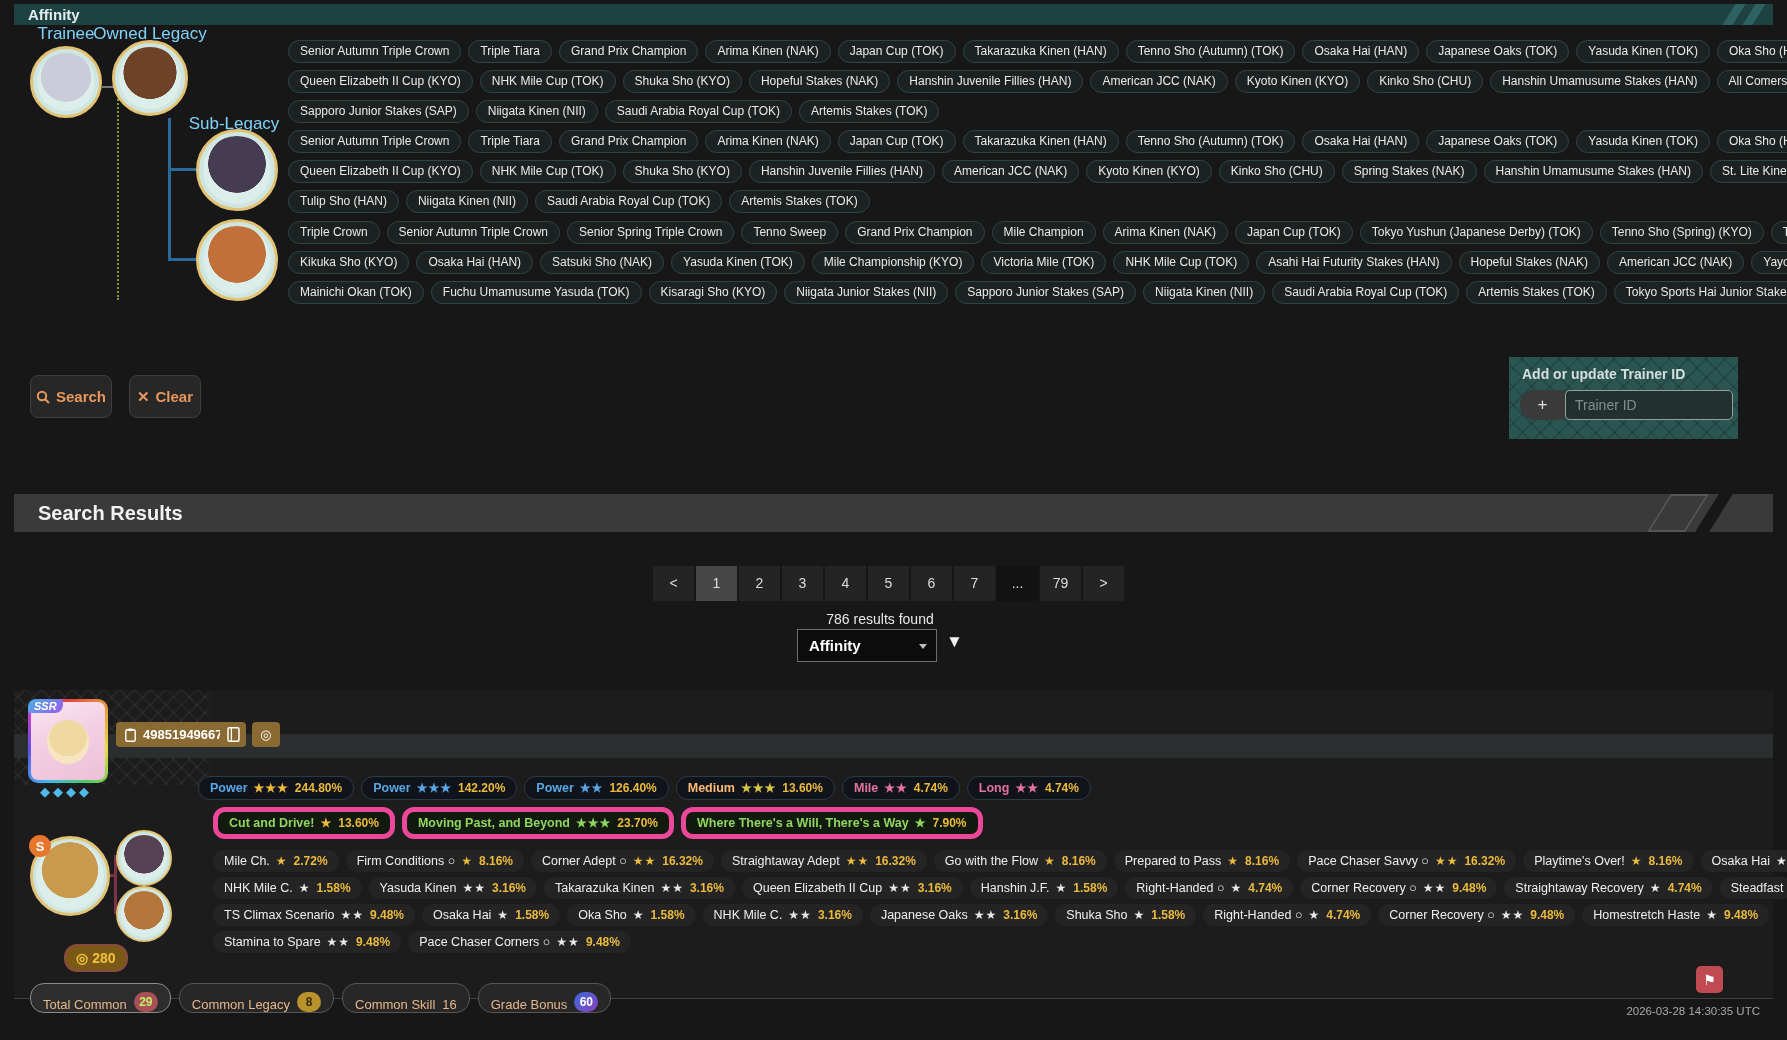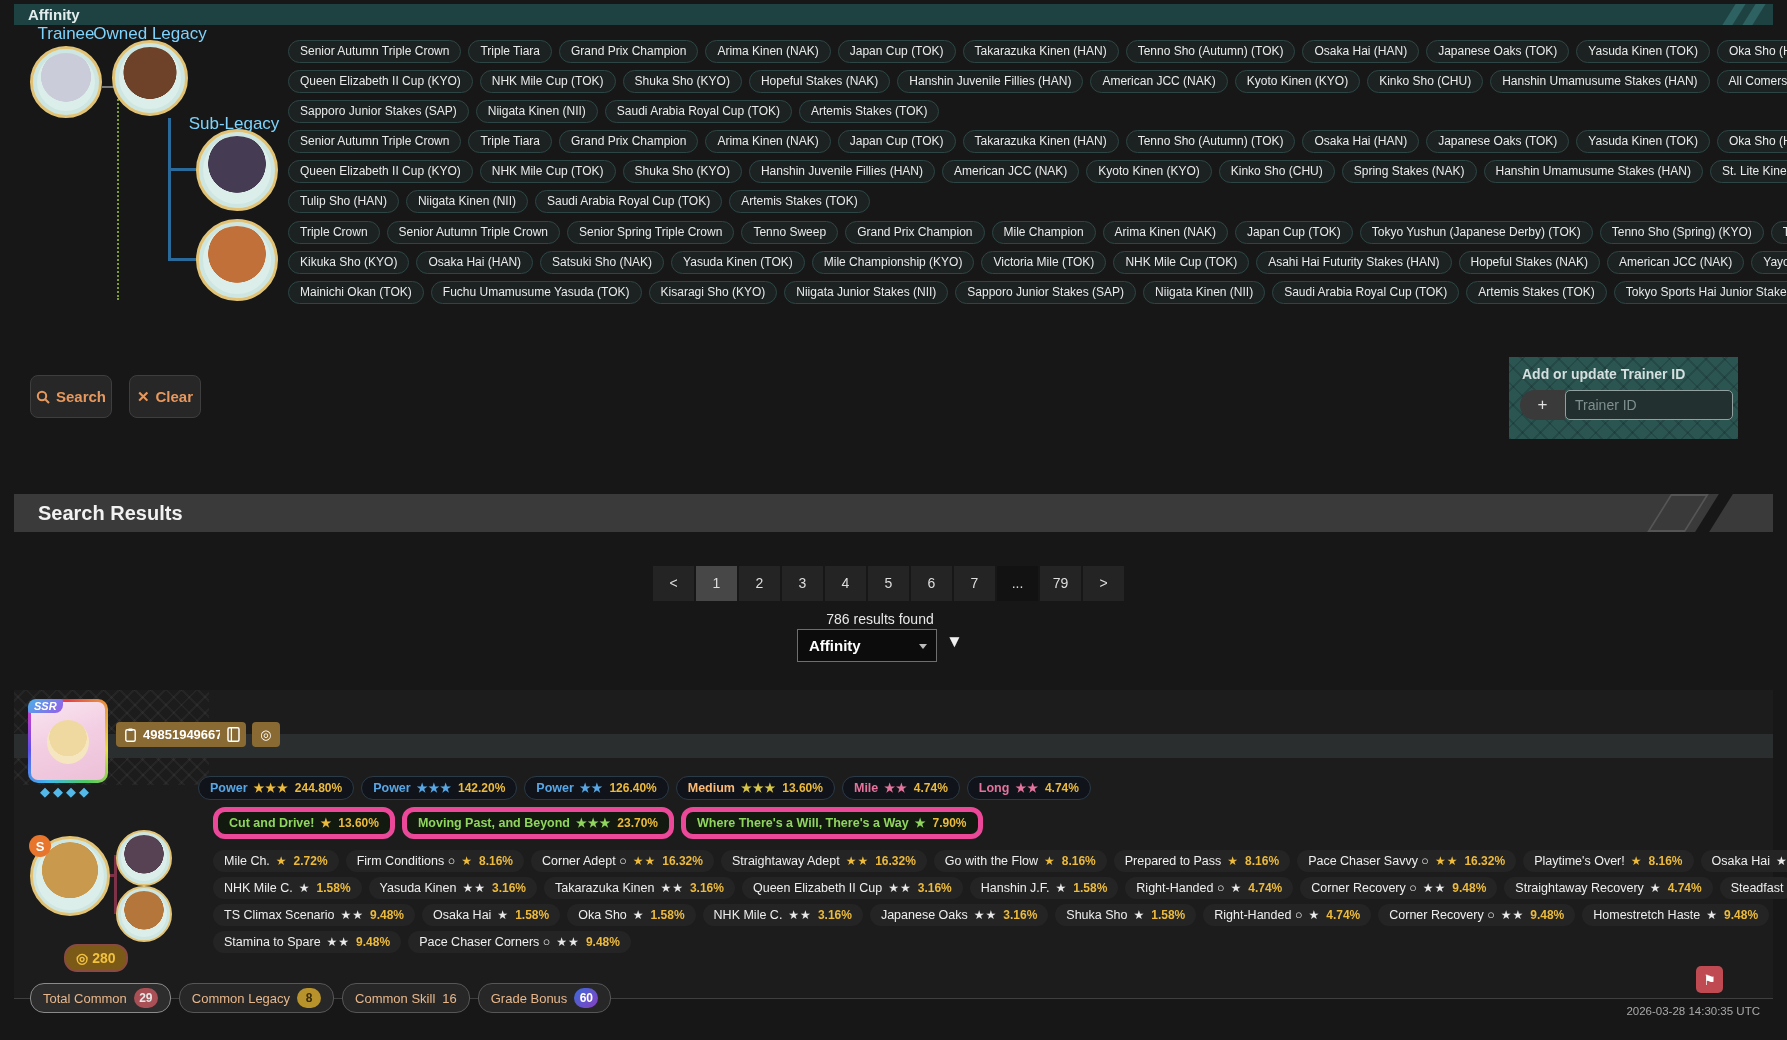--- a/index.html
+++ b/index.html
@@ -98,21 +98,21 @@
     background:radial-gradient(circle at 50% 42%,#c99a4e 0 49%,#dceee9 50%);}
   #rank-badge{position:absolute;left:-4px;top:-4px;width:22px;height:22px;border-radius:50%;background:#e8752c;
     color:#fff;font-weight:bold;font-size:13px;display:flex;align-items:center;justify-content:center;}
   #sm-av1{left:102px;top:140px;width:52px;height:52px;background:radial-gradient(circle at 50% 42%,#574254 0 49%,#dceee9 50%);}
   #sm-av2{left:102px;top:196px;width:52px;height:52px;background:radial-gradient(circle at 50% 42%,#b5763c 0 49%,#dceee9 50%);}
   .mline{position:absolute;background:#7e3247;}
   #coin-badge{position:absolute;left:50px;top:254px;height:24px;border-radius:13px;background:#7a5a16;
     border:2px solid #8a4a42;color:#f2c13e;font-weight:bold;font-size:14px;display:flex;align-items:center;gap:4px;padding:0 10px;}
   
   #tabs{position:absolute;left:30px;top:983px;display:flex;gap:8px;}
-  .tab{height:28px;border:1px solid #565656;border-radius:14px;background:#272727;display:flex;align-items:center;
+  .tab{height:28px;border:1px solid #565656;border-radius:14px;background:#272727;display:flex;align-items:flex-end;
     gap:7px;padding:0 12px;color:#e7b78b;font-size:13px;cursor:pointer;}
   .tab.active{border-color:#8a8a8a;background:#2d2d2d;}
   .tab-badge{min-width:20px;height:20px;border-radius:10px;display:flex;align-items:center;justify-content:center;
     font-size:12px;font-weight:bold;padding:0 2px;}
   .tab-count{font-size:13px;color:#e7b78b;}
   #flag-btn{position:absolute;left:1696px;top:966px;width:27px;height:27px;background:#c04a52;border-radius:5px;
     color:#fff;font-size:14px;display:flex;align-items:center;justify-content:center;cursor:pointer;}
   #timestamp{position:absolute;right:27px;top:1005px;font-size:11.5px;color:#a9a9a9;}
   svg{display:block;}
 </style>
@@ -543,21 +543,21 @@
 
     <div id="coin-badge">
       <span>◎</span>
       <span>280</span>
     </div>
   </div>
 
   <div id="tabs">
       <div class="tab active">
         <span class="tab-label">Total Common</span>
-        <span class="tab-badge" style="background: rgb(168, 80, 85); color: #e5e5e5;">29</span>
+        <span class="tab-badge" style="background: rgb(168, 80, 85); color: #bef264;">29</span>
       </div>
       <div class="tab">
         <span class="tab-label">Common Legacy</span>
         <span class="tab-badge" style="background: rgb(184, 146, 42); color: rgb(58, 44, 8);">8</span>
       </div>
       <div class="tab">
         <span class="tab-label">Common Skill</span>
         <span class="tab-count">16</span>
       </div>
       <div class="tab">

